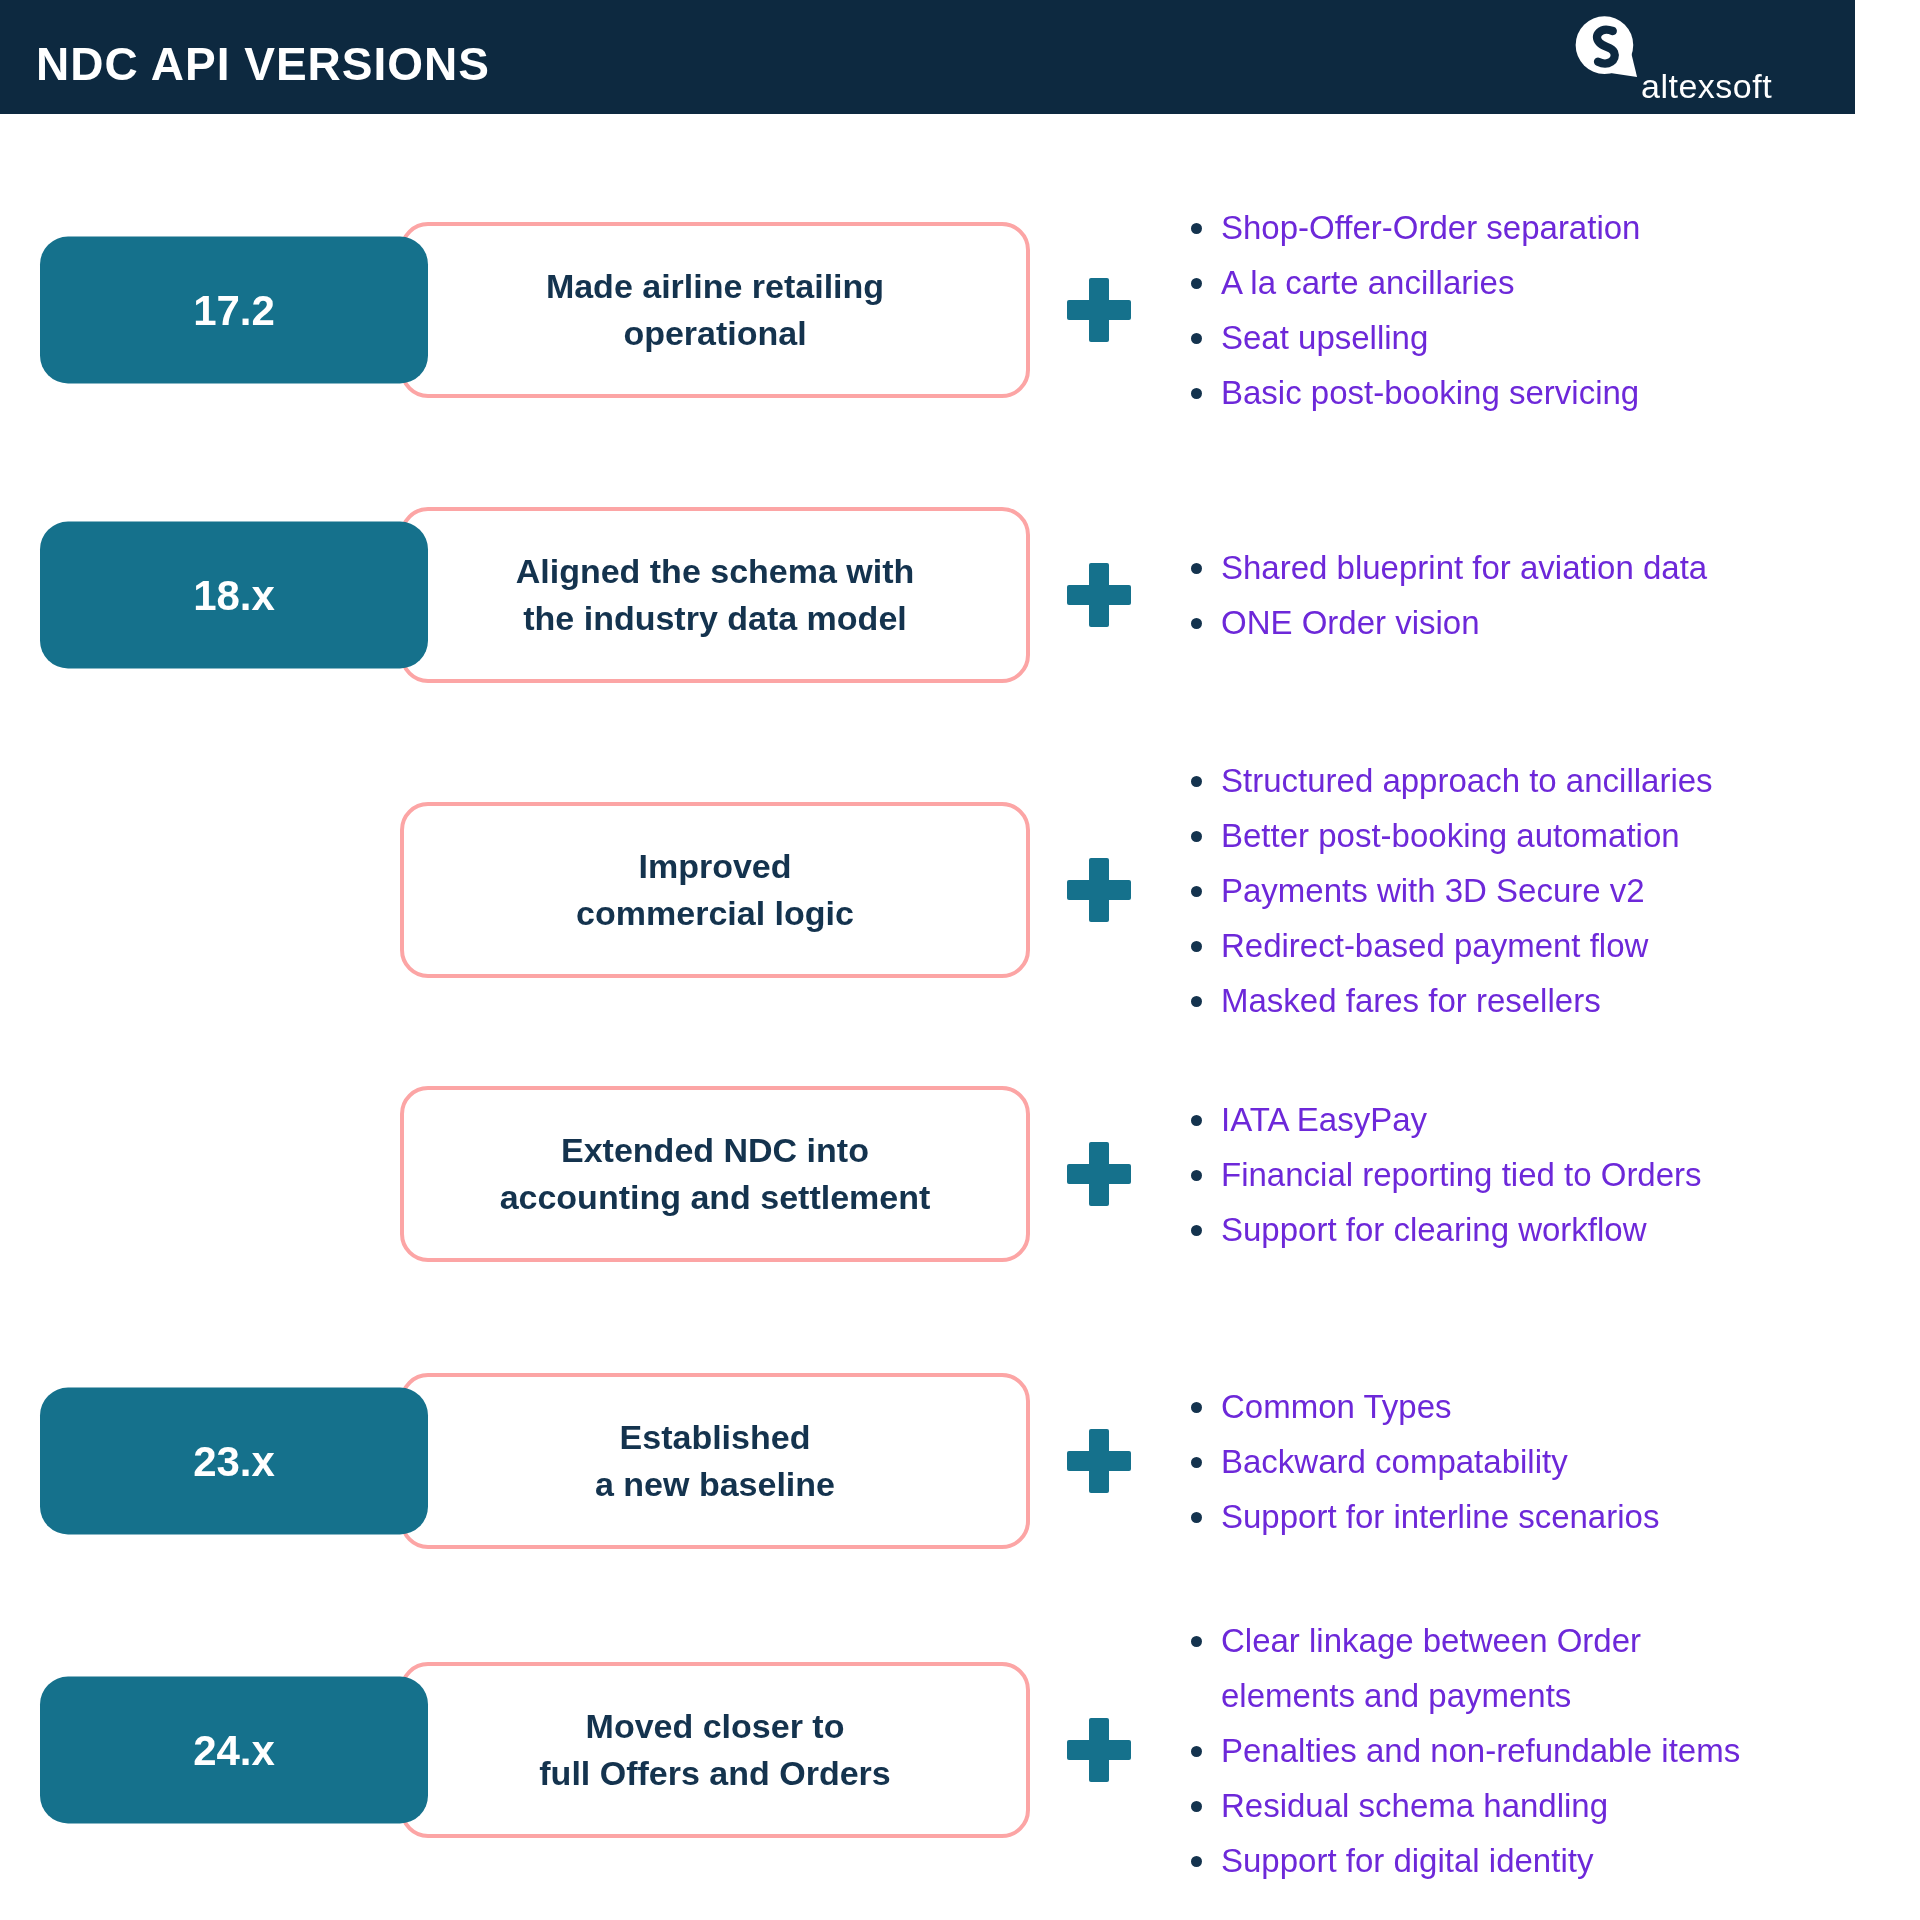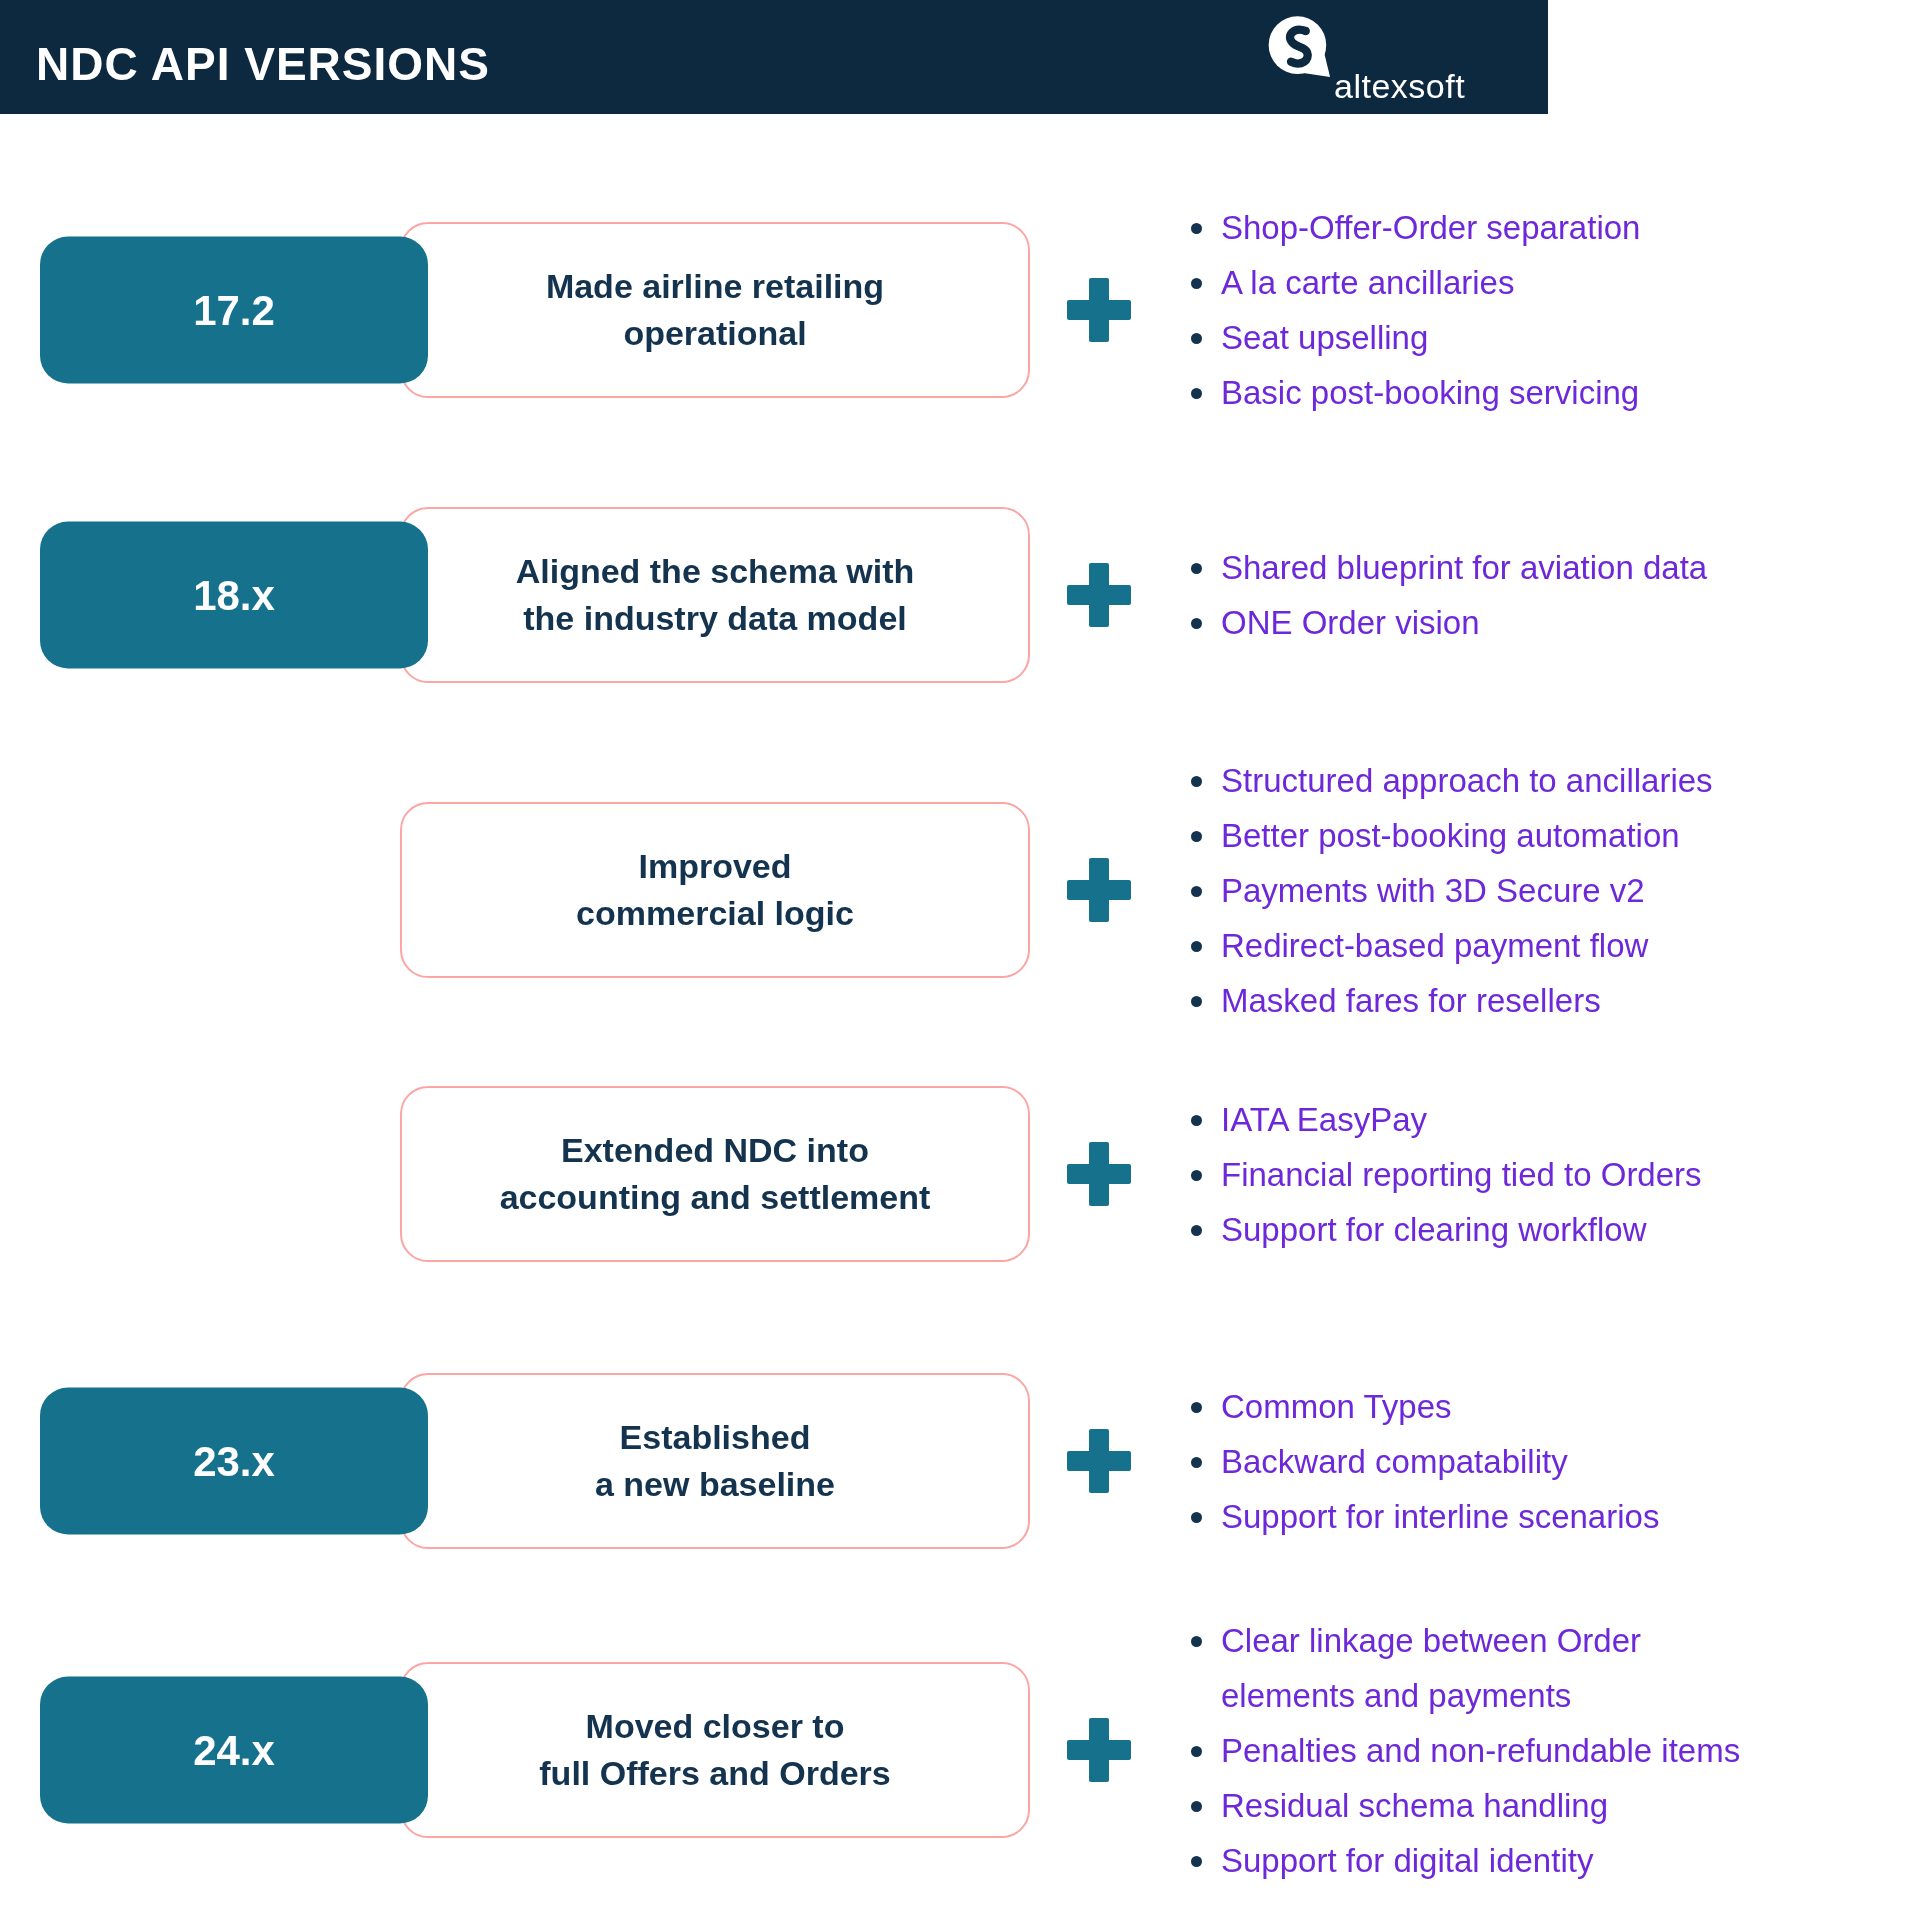--- a/index.html
+++ b/index.html
@@ -6,21 +6,21 @@
   body {
     width: 1920px; height: 1920px;
     background: #ffffff;
     font-family: "Liberation Sans", sans-serif;
     color: #14334E;
     overflow: hidden;
   }
 
   
   .header {
-    width: 1548px; height: 114px;
+    width: 1855px; height: 114px;
     background: #0D2940;
     display: flex; align-items: center; justify-content: space-between;
     box-sizing: border-box;
     padding: 0 30px 0 36px;
   }
   .header-title {
     color: #ffffff;
     font-size: 46px;
     font-weight: bold;
     letter-spacing: 1px;
@@ -63,21 +63,21 @@
     width: 1030px;
     height: 176px;
     flex-shrink: 0;
   }
   .desc-box {
     position: absolute;
     left: 400px; top: 0;
     width: 630px; height: 176px;
     box-sizing: border-box;
     background: #ffffff;
-    border: 2px solid #fca5a5;
+    border: 4px solid #fca5a5;
     border-radius: 28px;
     display: flex; align-items: center; justify-content: center;
     text-align: center;
     padding: 0 24px;
     z-index: 1;
   }
   .desc-text {
     font-size: 34px;
     font-weight: bold;
     line-height: 47px;

